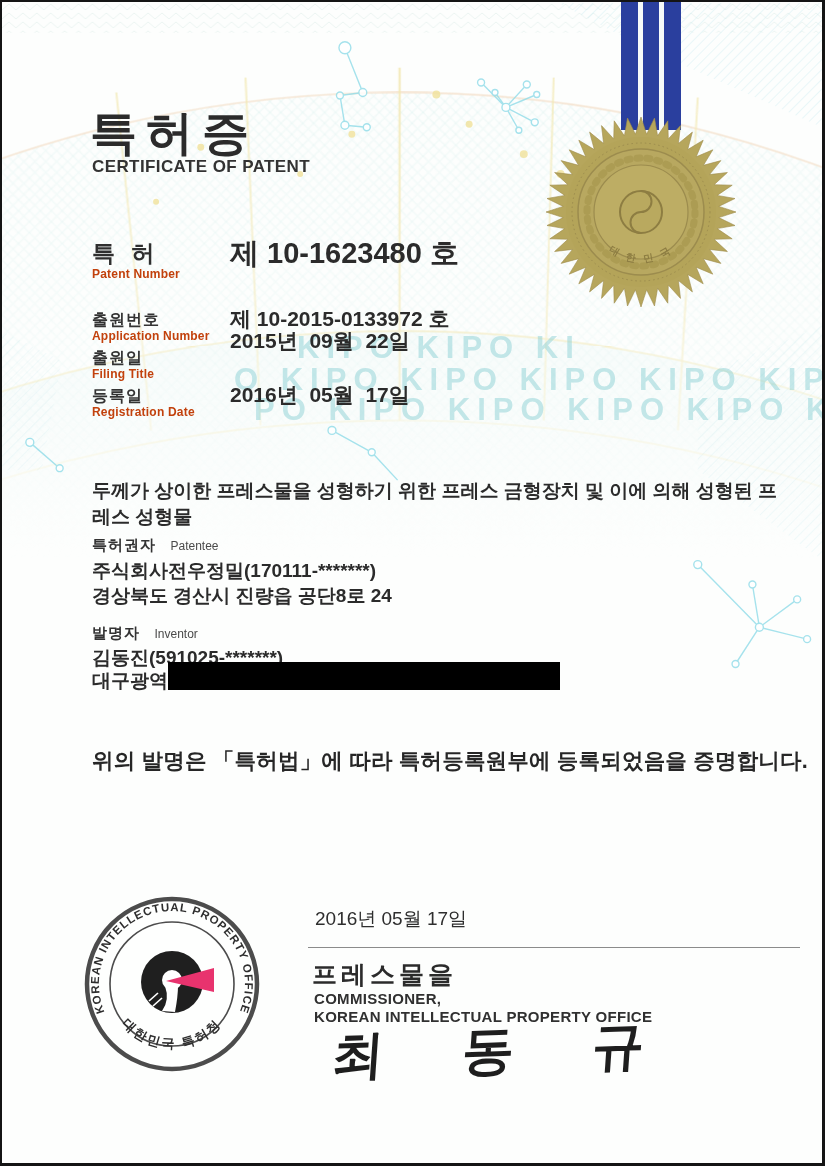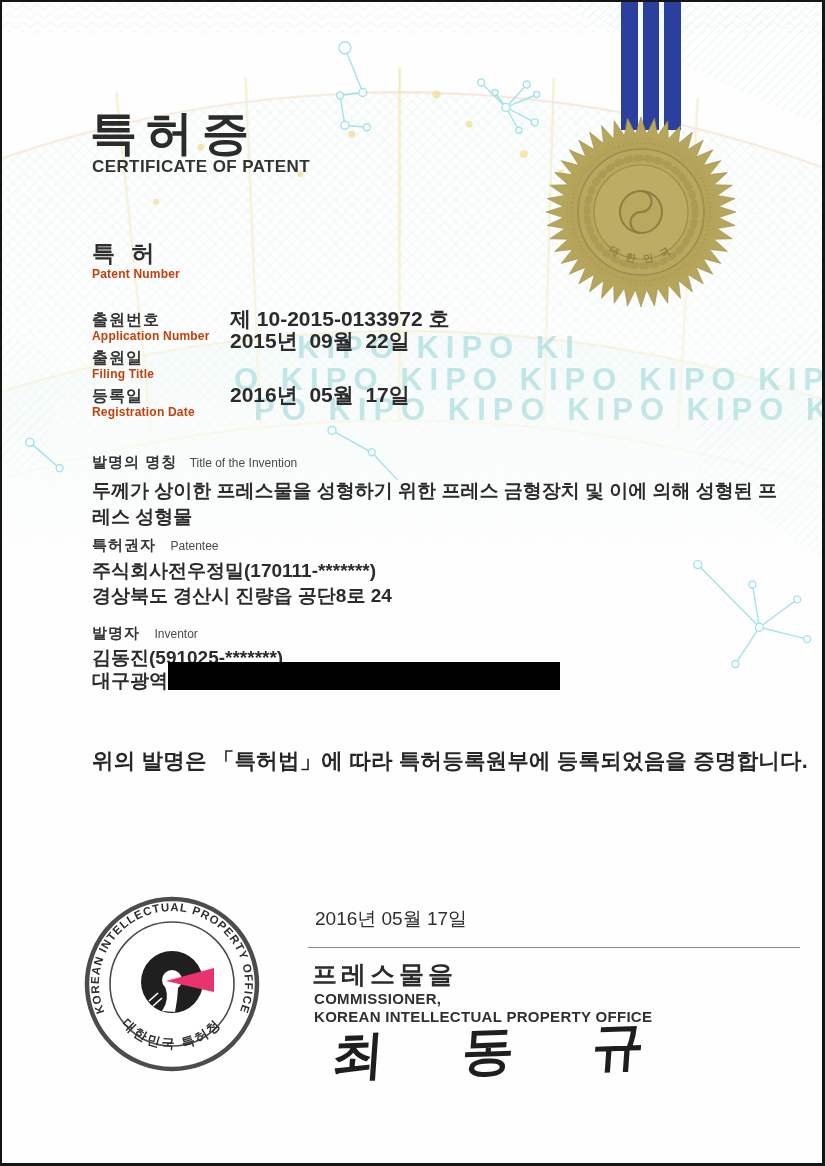--- a/index.html
+++ b/index.html
@@ -162,37 +162,34 @@
         <textPath href="#sealArc" startOffset="50%" text-anchor="middle">대 한 민 국</textPath>
       </text>
     </svg>
   </div>
 
   <div class="abs content title-kr" style="left:88px;top:100px;">특허증</div>
   <div class="abs content title-en" style="left:90px;top:155px;">CERTIFICATE OF PATENT</div>
 
   <div class="abs content lbl-kr-lg" style="left:90px;top:236px;text-align:center;">특 허</div>
   <div class="abs content lbl-en" style="left:90px;top:265px;">Patent Number</div>
+  <div class="abs content val-xl" style="left:228px;top:232px;">제 10-1623480 호</div>
 
   <div class="abs content lbl-kr" style="left:90px;top:308px;">출원번호</div>
   <div class="abs content lbl-en" style="left:90px;top:327px;">Application Number</div>
   <div class="abs content val-lg" style="left:228px;top:303px;">제 10-2015-0133972 호</div>
 
   <div class="abs content lbl-kr" style="left:90px;top:346px;">출원일</div>
   <div class="abs content lbl-en" style="left:90px;top:365px;">Filing Title</div>
   <div class="abs content val-lg" style="left:228px;top:325px;">2015년  09월  22일</div>
 
   <div class="abs content lbl-kr" style="left:90px;top:384px;">등록일</div>
   <div class="abs content lbl-en" style="left:90px;top:403px;">Registration Date</div>
   <div class="abs content val-lg" style="left:228px;top:379px;">2016년  05월  17일</div>
 
-  <div class="abs content" style="left:90px;top:451px;">
-    <span class="lbl-kr" style="font-size:15px;">발명의 명칭</span>
-    <span class="lbl-en-sm" style="margin-left:8px;">Title of the Invention</span>
-  </div>
   <div class="abs content invention-title" style="left:90px;top:476px;">두께가 상이한 프레스물을 성형하기 위한 프레스 금형장치 및 이에 의해 성형된 프레스 성형물</div>
 
   <div class="abs content" style="left:90px;top:534px;">
     <span class="lbl-kr" style="font-size:15px;">특허권자</span>
     <span class="lbl-en-sm" style="margin-left:10px;">Patentee</span>
   </div>
   <div class="abs content val-md" style="left:90px;top:556px;">주식회사전우정밀(170111-*******)</div>
   <div class="abs content val-md" style="left:90px;top:581px;">경상북도 경산시 진량읍 공단8로 24</div>
 
   <div class="abs content" style="left:90px;top:622px;">

